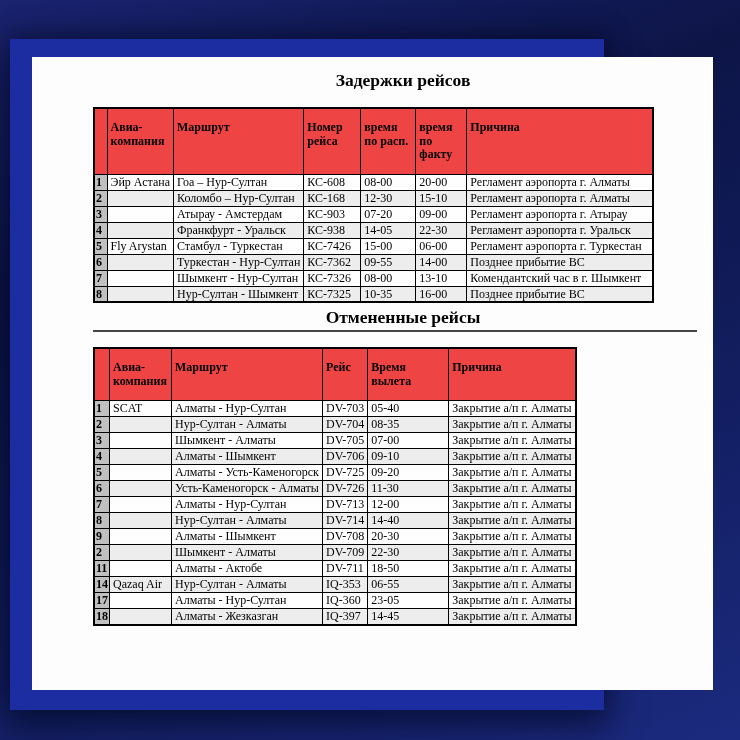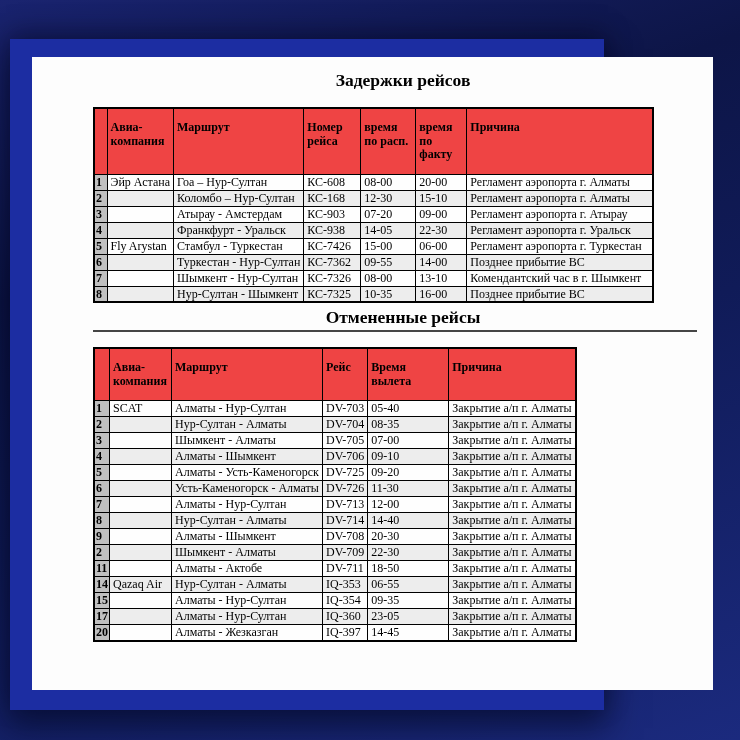--- a/index.html
+++ b/index.html
@@ -279,37 +279,29 @@
             </tr>
             <tr>
               <td>14</td>
               <td>Qazaq Air</td>
               <td>Нур-Султан - Алматы</td>
               <td>IQ-353</td>
               <td>06-55</td>
               <td>Закрытие а/п г. Алматы</td>
             </tr>
             <tr>
-              <td>15</td>
-              <td></td>
-              <td>Алматы - Нур-Султан</td>
-              <td>IQ-354</td>
-              <td>09-35</td>
-              <td>Закрытие а/п г. Алматы</td>
-            </tr>
-            <tr>
               <td>17</td>
               <td></td>
               <td>Алматы - Нур-Султан</td>
               <td>IQ-360</td>
               <td>23-05</td>
               <td>Закрытие а/п г. Алматы</td>
             </tr>
             <tr>
-              <td>20</td>
+              <td>18</td>
               <td></td>
               <td>Алматы - Жезказган</td>
               <td>IQ-397</td>
               <td>14-45</td>
               <td>Закрытие а/п г. Алматы</td>
             </tr>
           </tbody>
       </table>
 
     </div>

